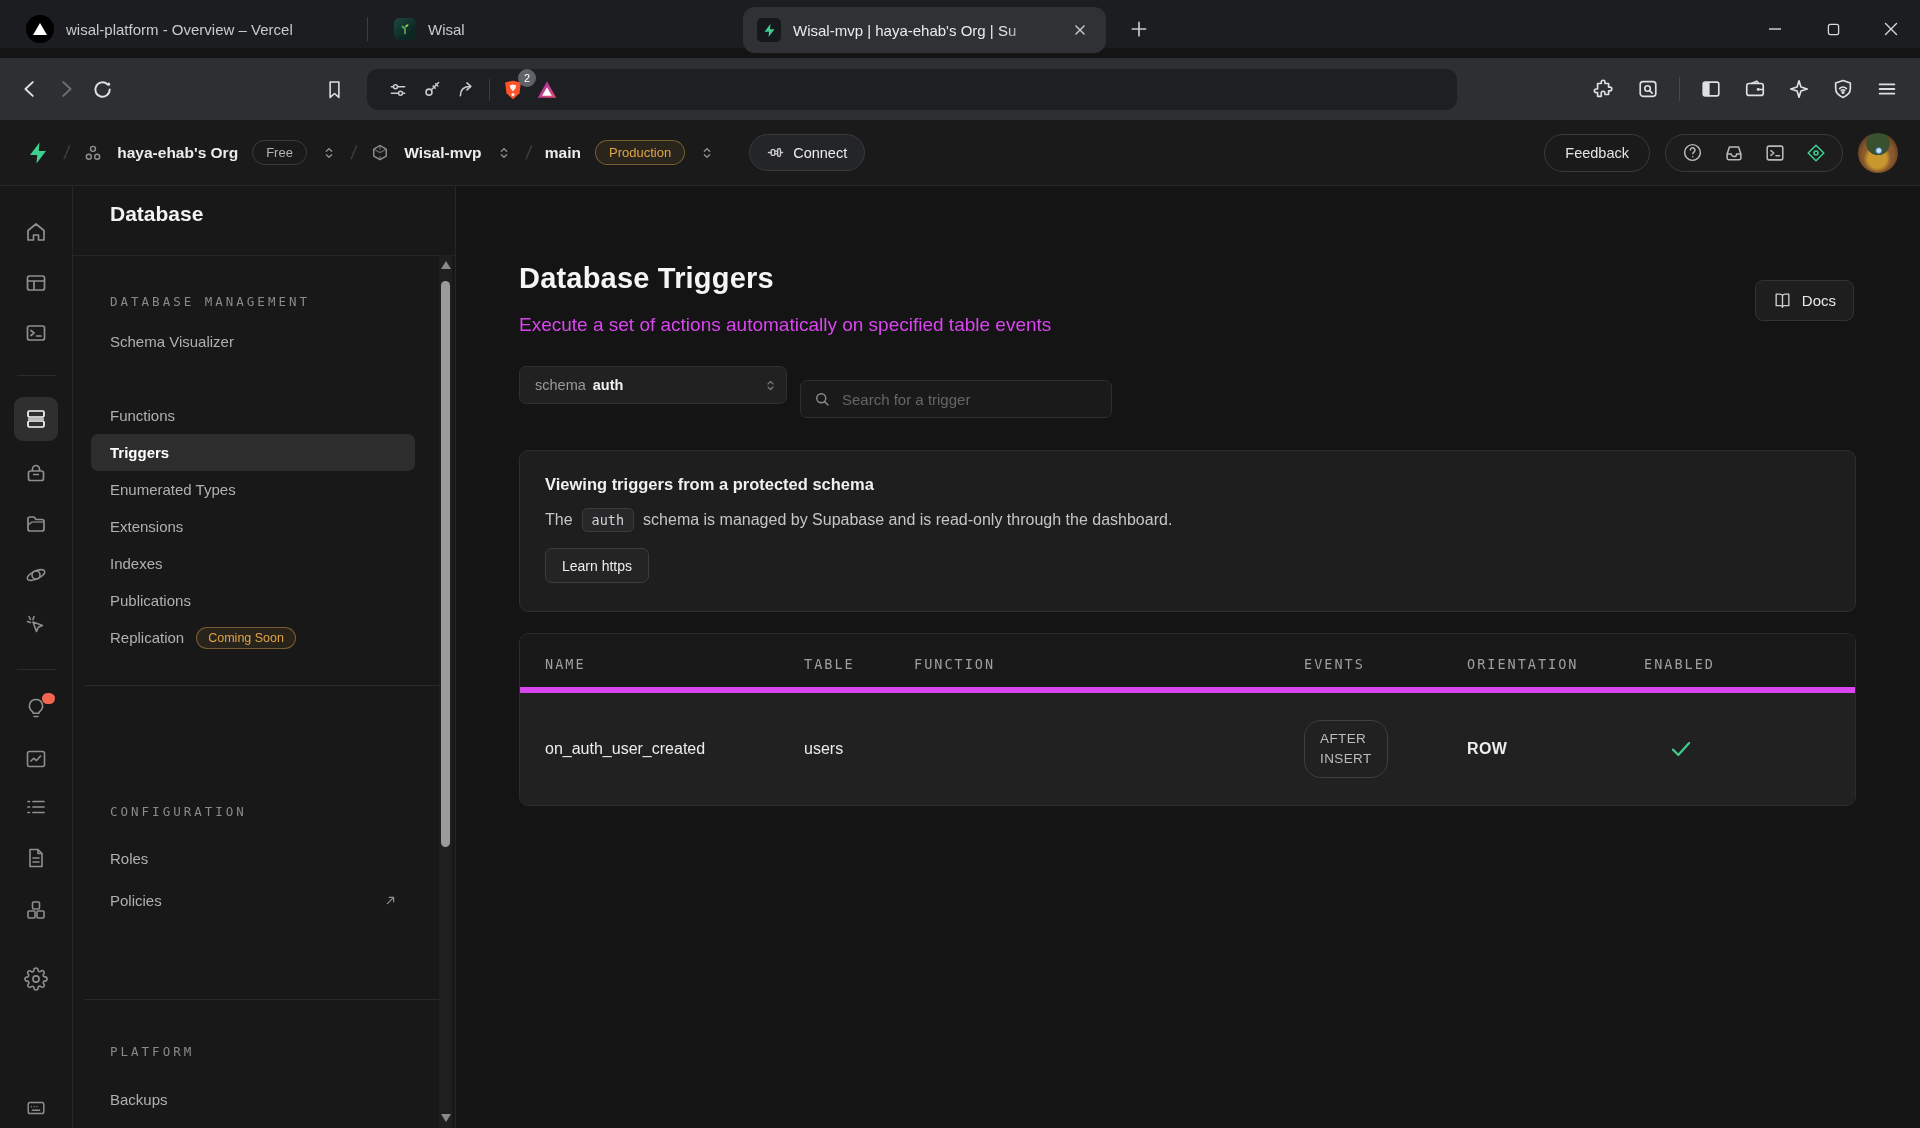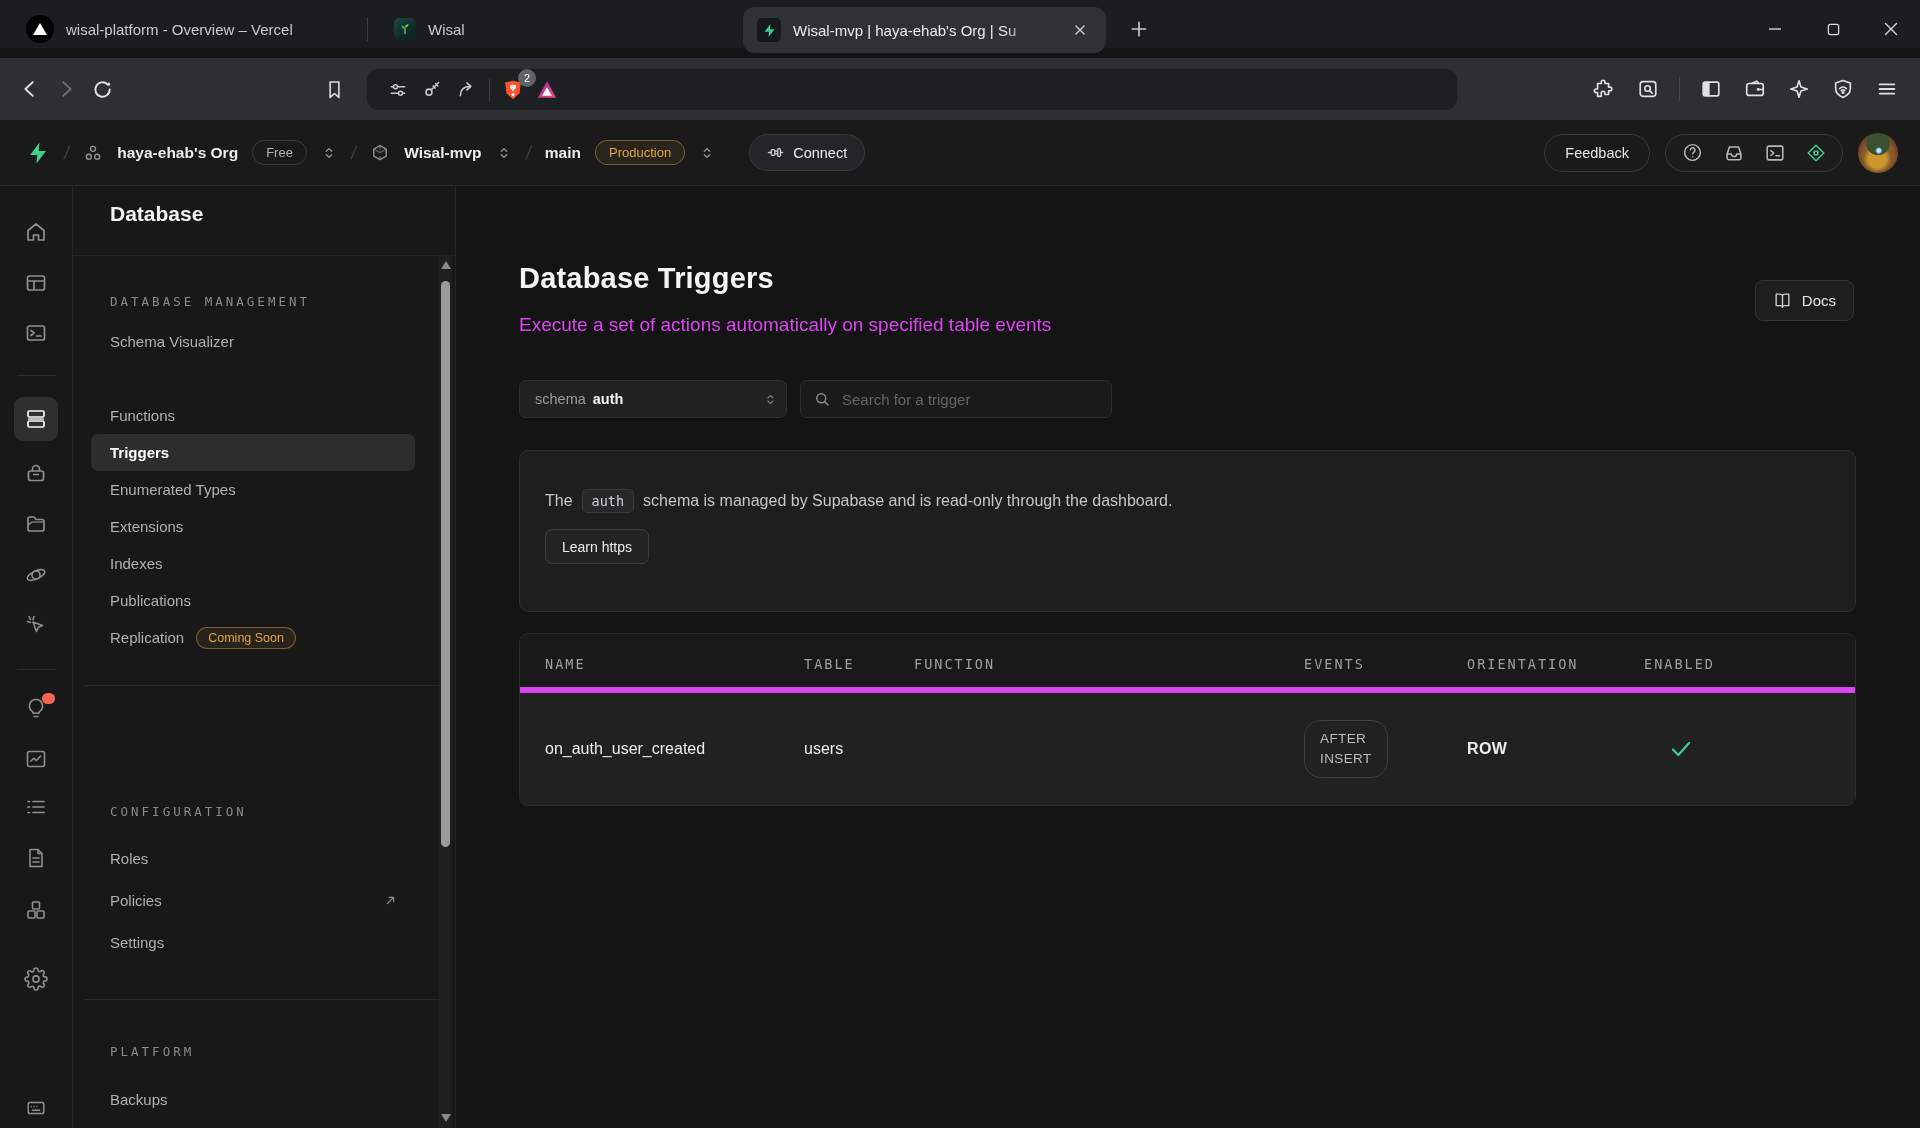--- a/index.html
+++ b/index.html
@@ -84,21 +84,21 @@
   .sb-thumb { position:absolute; left:2px; top:26px; width:9px; height:566px; border-radius:5px; background:#9a9a9a; }
   .sb-arrow { position:absolute; left:2px; width:0; height:0; border-left:5px solid transparent; border-right:5px solid transparent; }
   .sb-arrow.up { top:6px; border-bottom:8px solid #8a8a8a; }
   .sb-arrow.down { bottom:6px; border-top:8px solid #8a8a8a; }
 
   
   .main { position:absolute; left:457px; top:186px; right:0; bottom:0; background:#141414; }
   .page-title { position:absolute; left:62px; top:76px; color:#f5f5f5; font-size:29px; font-weight:600; letter-spacing:.2px; }
   .page-sub { position:absolute; left:62px; top:128px; color:#d946ef; font-size:19px; }
   .docs-btn { position:absolute; right:66px; top:94px; height:41px; display:flex; align-items:center; gap:10px; padding:0 17px; background:#1e1e1e; border:1px solid #333; border-radius:8px; color:#e8e8e8; font-size:15px; cursor:pointer; }
-  .schema-select { position:absolute; left:62px; top:194px; width:268px; height:38px; background:#212121; border:1px solid #2f2f2f; border-radius:7px; display:flex; align-items:center; padding:0 8px 0 15px; cursor:pointer; }
+  .schema-select { position:absolute; left:62px; top:180px; width:268px; height:38px; background:#212121; border:1px solid #2f2f2f; border-radius:7px; display:flex; align-items:center; padding:0 8px 0 15px; cursor:pointer; }
   .schema-select .lab { color:#9a9a9a; font-size:14.5px; }
   .schema-select .val { color:#f0f0f0; font-size:14.5px; font-weight:600; margin-left:7px; }
   .schema-select .chev { margin-left:auto; color:#777; display:flex; }
   .search-box { position:absolute; left:343px; top:194px; width:312px; height:38px; border:1px solid #2f2f2f; border-radius:7px; background:#1a1a1a; display:flex; align-items:center; padding:0 12px; }
   .search-box svg { color:#8a8a8a; flex:0 0 auto; }
   .search-box input { background:transparent; border:none; outline:none; color:#e5e5e5; font-size:15px; margin-left:11px; width:100%; font-family:"Liberation Sans",sans-serif; }
   .search-box input::placeholder { color:#666; }
 
   .notice { position:absolute; left:62px; top:264px; width:1337px; height:162px; background:#1e1e1e; border:1px solid #2e2e2e; border-radius:9px; padding:24px 25px; }
   .notice-title { color:#f0f0f0; font-size:16.5px; font-weight:700; }
@@ -519,23 +519,20 @@
         <span>Roles</span>
       </div>
     <div class="si" style="top:696px">
       <span>Policies</span>
       <span class="ext">
         <svg width="15" height="15" viewBox="0 0 24 24" fill="none" stroke="currentColor" stroke-width="2" stroke-linecap="round" stroke-linejoin="round">
             <path d="M7 17L17 7M10 7h7v7"></path>
           </svg>
       </span>
     </div>
-    <div class="si" style="top:738px">
-        <span>Settings</span>
-      </div>
 
     <div class="side-div" style="top:813px"></div>
 
     <div class="sec-label" style="top:858px">PLATFORM</div>
     <div class="si" style="top:895px">
         <span>Backups</span>
       </div>
 
     <div class="sb-scroll">
       <span class="sb-arrow up"></span>
@@ -568,20 +565,21 @@
 
     <div class="search-box">
       <svg width="18" height="18" viewBox="0 0 24 24" fill="none" stroke="currentColor" stroke-width="1.9" stroke-linecap="round">
           <circle cx="11" cy="11" r="6"></circle>
           <path d="M15.5 15.5L20 20"></path>
         </svg>
       <input type="text" placeholder="Search for a trigger" style="">
     </div>
 
     <div class="notice">
+      <div class="notice-title">Viewing triggers from a protected schema</div>
       <div class="notice-body">
         <span>The</span>
         <span class="chip">auth</span>
         <span>schema is managed by Supabase and is read-only through the dashboard.</span>
       </div>
       <button class="learn-btn"><span>Learn https</span></button>
     </div>
 
     <div class="trigger-table">
       <div class="t-head">

